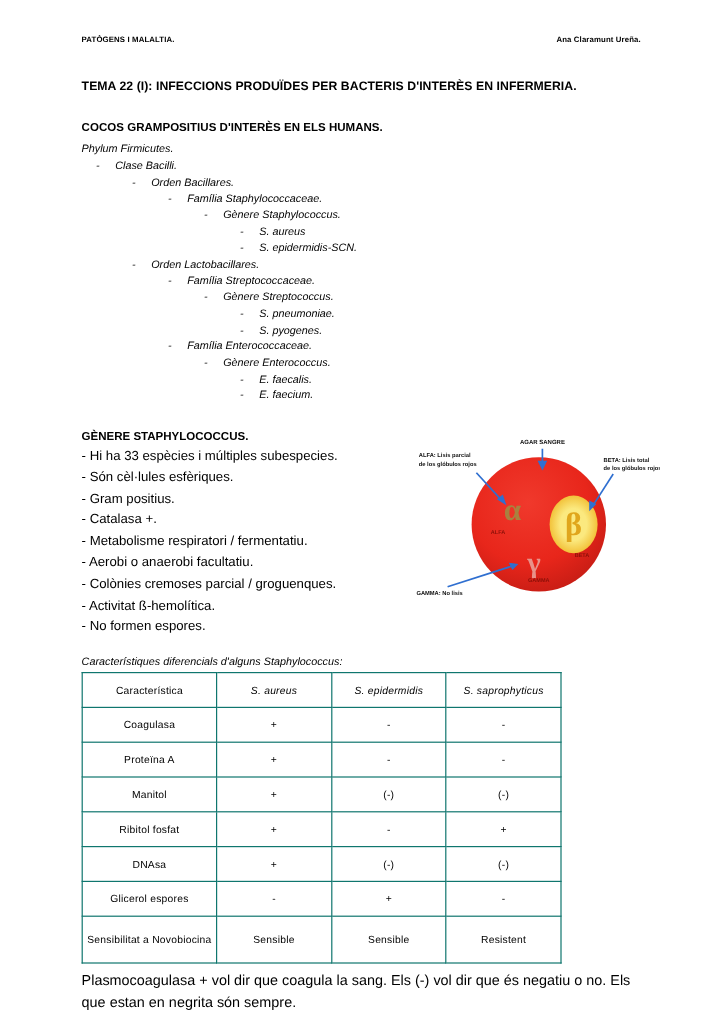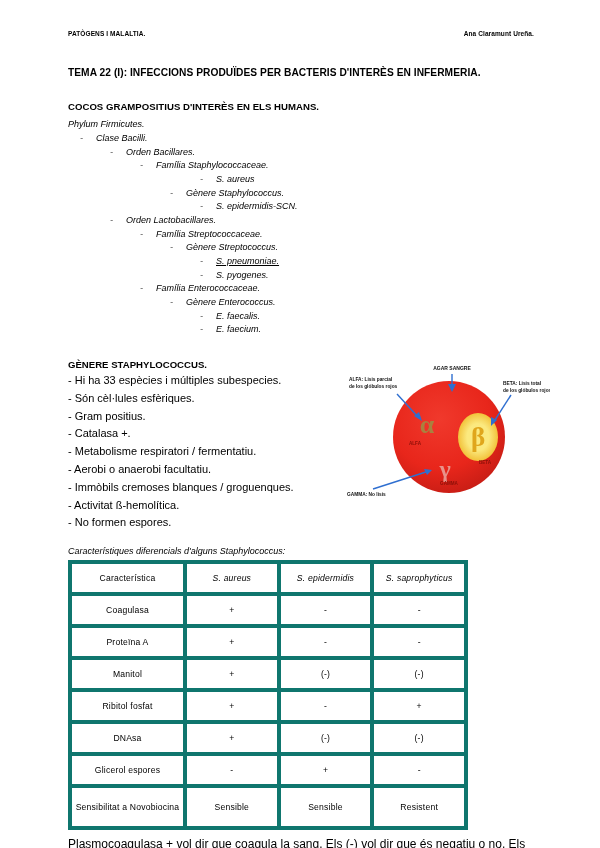--- a/index.html
+++ b/index.html
@@ -96,21 +96,21 @@
     margin: 14px 0 4px 0;
   }
 
   
   table.diff {
     border-collapse: collapse;
     width: 400px;
     table-layout: fixed;
   }
   table.diff td {
-    border: 4px solid #0f766e;
+    border: 1px solid #0f766e;
     text-align: center;
     vertical-align: middle;
     font-size: 8.6px;
     height: 24px;
     padding: 2px 3px;
     letter-spacing: .2px;
   }
   table.diff td.feat { width: 105px; }
   table.diff tr.head td { font-style: normal; }
   table.diff tr.head td.sp { font-style: italic; }
@@ -136,44 +136,44 @@
 
   <h1 class="doc-title">TEMA 22 (I): INFECCIONS PRODUÏDES PER BACTERIS D'INTERÈS EN INFERMERIA.</h1>
 
   <h2 class="section-title">COCOS GRAMPOSITIUS D'INTERÈS EN ELS HUMANS.</h2>
 
   <div class="taxonomy" id="taxonomy">
       <span class="tx" style="padding-left: 0px;"><span>Phylum Firmicutes.</span></span>
       <span class="tx" style="padding-left: 12px;"><span class="dash">-</span><span>Clase Bacilli.</span></span>
       <span class="tx" style="padding-left: 42px;"><span class="dash">-</span><span>Orden Bacillares.</span></span>
       <span class="tx" style="padding-left: 72px;"><span class="dash">-</span><span>Família Staphylococcaceae.</span></span>
+      <span class="tx" style="padding-left: 102px;"><span class="dash">-</span><span>Gènere Staphylococcus.</span></span>
       <span class="tx" style="padding-left: 132px;"><span class="dash">-</span><span>S. aureus</span></span>
-      <span class="tx" style="padding-left: 102px;"><span class="dash">-</span><span>Gènere Staphylococcus.</span></span>
       <span class="tx" style="padding-left: 132px;"><span class="dash">-</span><span>S. epidermidis-SCN.</span></span>
       <span class="tx" style="padding-left: 42px;"><span class="dash">-</span><span>Orden Lactobacillares.</span></span>
       <span class="tx" style="padding-left: 72px;"><span class="dash">-</span><span>Família Streptococcaceae.</span></span>
       <span class="tx" style="padding-left: 102px;"><span class="dash">-</span><span>Gènere Streptococcus.</span></span>
-      <span class="tx" style="padding-left: 132px; text-decoration: underline;"><span class="dash">-</span><span>S. pneumoniae.</span></span>
+      <span class="tx" style="padding-left: 132px;"><span class="dash">-</span><span>S. pneumoniae.</span></span>
       <span class="tx" style="padding-left: 132px;"><span class="dash">-</span><span>S. pyogenes.</span></span>
       <span class="tx" style="padding-left: 72px;"><span class="dash">-</span><span>Família Enterococcaceae.</span></span>
       <span class="tx" style="padding-left: 102px;"><span class="dash">-</span><span>Gènere Enterococcus.</span></span>
       <span class="tx" style="padding-left: 132px;"><span class="dash">-</span><span>E. faecalis.</span></span>
       <span class="tx" style="padding-left: 132px;"><span class="dash">-</span><span>E. faecium.</span></span>
     </div>
 
   <div class="genus-wrap">
     <h2 class="genus-title">GÈNERE STAPHYLOCOCCUS.</h2>
     <div class="bullets" id="bullets">
         <div>- Hi ha 33 espècies i múltiples subespecies.</div>
         <div>- Són cèl·lules esfèriques.</div>
         <div>- Gram positius.</div>
         <div>- Catalasa +.</div>
         <div>- Metabolisme respiratori / fermentatiu.</div>
         <div>- Aerobi o anaerobi facultatiu.</div>
-        <div>- Immòbils cremoses blanques / groguenques.</div>
+        <div>- Colònies cremoses parcial / groguenques.</div>
         <div>- Activitat ß-hemolítica.</div>
         <div>- No formen espores.</div>
       </div>
 
     <div class="figure">
       <svg width="205" height="142" viewBox="0 0 205 142" xmlns="http://www.w3.org/2000/svg">
         <defs>
           <radialGradient id="agarGrad" cx="42%" cy="34%" r="72%">
             <stop offset="0%" stop-color="#f0392c"></stop>
             <stop offset="62%" stop-color="#e8261b"></stop>

